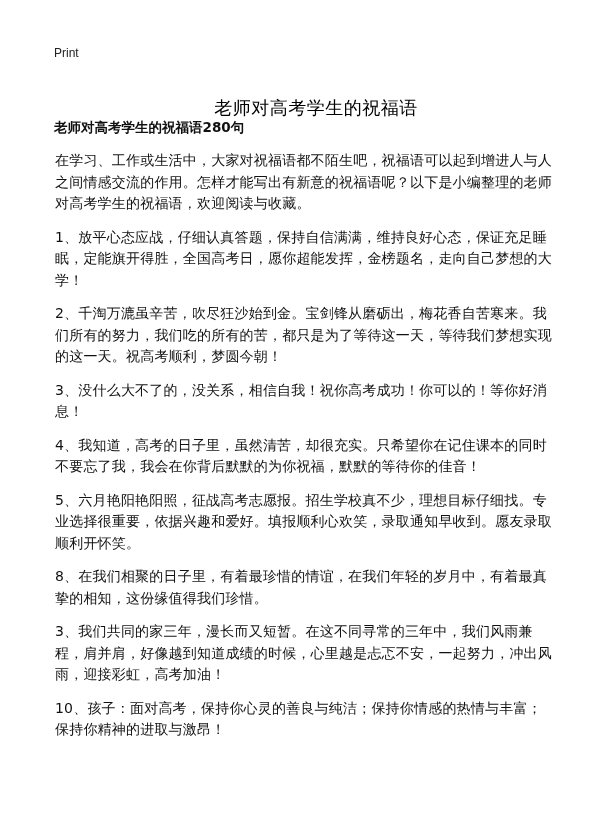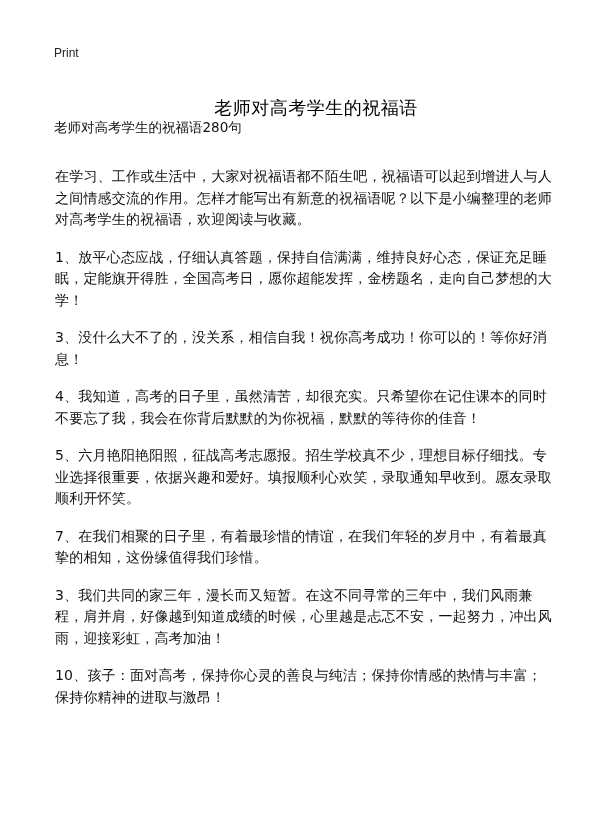--- a/index.html
+++ b/index.html
@@ -13,43 +13,44 @@
     font-family: Liberation Sans, sans-serif;
     font-size: 12px; color: #222222; text-decoration: none;
   }
   .doc-title {
     position: absolute; left: 0; top: 80px; width: 600px;
     text-align: center; font-size: 18px; font-weight: normal; margin: 16px;
     color: #000000; letter-spacing: 0.5px;
   }
   .subtitle {
     position: absolute; left: 54px; top: 119px;
-    font-size: 13.5px; color: #111111; margin: 0;
+    font-size: 13.5px; color: #111111; margin: 0; font-weight: bold;
   }
   .content {
     position: absolute; left: 55px; top: 150px; width: 500px;
   }
   .para {
-    margin: 16px 0 12px 0;
+    margin: 0 0 12px 0;
     font-size: 14px; line-height: 21.5px; color: #111111;
     letter-spacing: 0.2px;
     word-break: break-all;
   }
 </style>
 </head>
 <body>
 
 <a class="print-link" href="#">Print</a>
 
 <h1 class="doc-title">老师对高考学生的祝福语</h1>
 
 <p class="subtitle">老师对高考学生的祝福语280句</p>
 
 <div class="content">
   <p class="para">在学习、工作或生活中，大家对祝福语都不陌生吧，祝福语可以起到增进人与人之间情感交流的作用。怎样才能写出有新意的祝福语呢？以下是小编整理的老师对高考学生的祝福语，欢迎阅读与收藏。</p>
   <p class="para">1、放平心态应战，仔细认真答题，保持自信满满，维持良好心态，保证充足睡眠，定能旗开得胜，全国高考日，愿你超能发挥，金榜题名，走向自己梦想的大学！</p>
+  <p class="para">2、千淘万漉虽辛苦，吹尽狂沙始到金。宝剑锋从磨砺出，梅花香自苦寒来。我们所有的努力，我们吃的所有的苦，都只是为了等待这一天，等待我们梦想实现的这一天。祝高考顺利，梦圆今朝！</p>
   <p class="para">3、没什么大不了的，没关系，相信自我！祝你高考成功！你可以的！等你好消息！</p>
   <p class="para">4、我知道，高考的日子里，虽然清苦，却很充实。只希望你在记住课本的同时不要忘了我，我会在你背后默默的为你祝福，默默的等待你的佳音！</p>
   <p class="para">5、六月艳阳艳阳照，征战高考志愿报。招生学校真不少，理想目标仔细找。专业选择很重要，依据兴趣和爱好。填报顺利心欢笑，录取通知早收到。愿友录取顺利开怀笑。</p>
-  <p class="para">7、在我们相聚的日子里，有着最珍惜的情谊，在我们年轻的岁月中，有着最真挚的相知，这份缘值得我们珍惜。</p>
+  <p class="para">8、在我们相聚的日子里，有着最珍惜的情谊，在我们年轻的岁月中，有着最真挚的相知，这份缘值得我们珍惜。</p>
   <p class="para">3、我们共同的家三年，漫长而又短暂。在这不同寻常的三年中，我们风雨兼程，肩并肩，好像越到知道成绩的时候，心里越是忐忑不安，一起努力，冲出风雨，迎接彩虹，高考加油！</p>
   <p class="para">10、孩子：面对高考，保持你心灵的善良与纯洁；保持你情感的热情与丰富；保持你精神的进取与激昂！</p>
 </div>
 
 </body></html>

